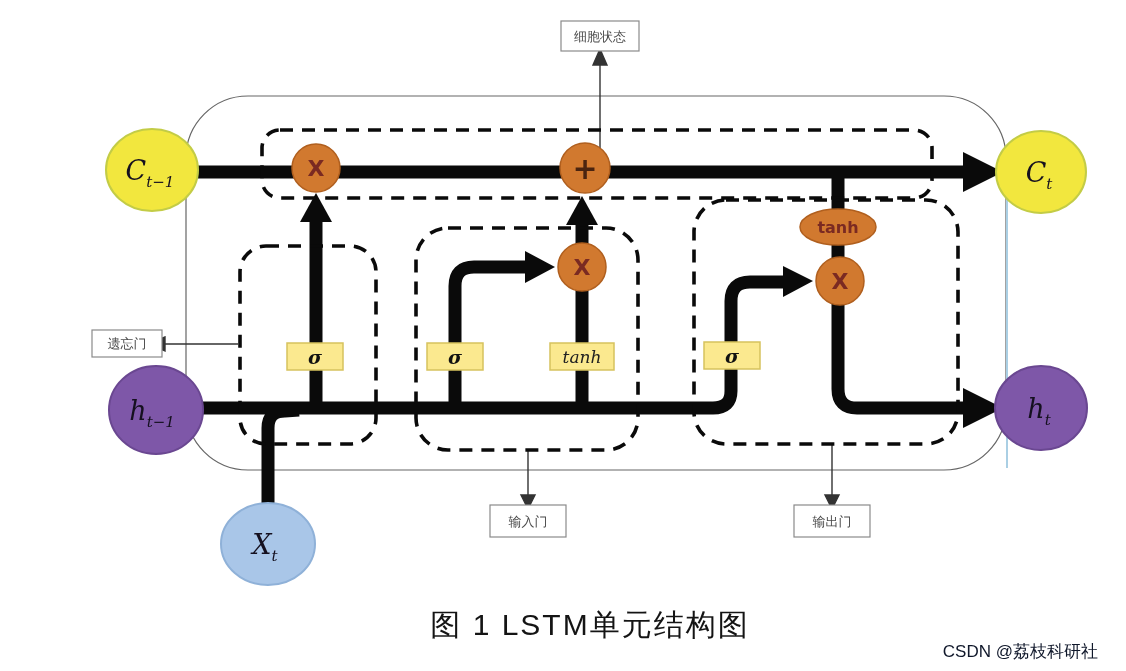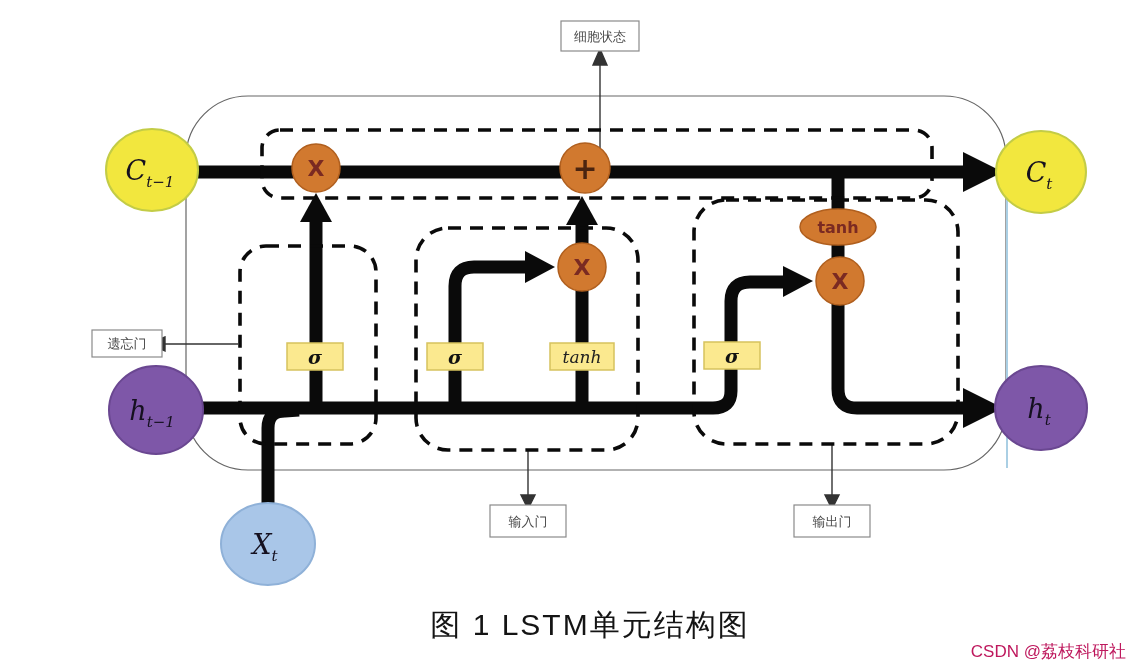--- a/index.html
+++ b/index.html
@@ -16,22 +16,22 @@
   .tanh-op{font-family:"DejaVu Sans", sans-serif;font-weight:bold;font-size:16px;fill:#7a2a22;}
   .sigma-glyph{font-family:"DejaVu Serif", serif;font-style:italic;font-weight:bold;font-size:19px;fill:#111;}
   .tanh-box-glyph{font-family:"DejaVu Serif", serif;font-style:italic;font-size:17px;fill:#222;}
   .cn-label{font-family:"Liberation Sans", sans-serif;font-size:13px;fill:#4a4a4a;}
   .caption{
     position:absolute;left:27px;top:605px;width:1126px;text-align:center;
     font-size:30px;color:#141414;letter-spacing:2px;
     font-family:"Liberation Sans", sans-serif;
   }
   .watermark{
-    position:absolute;right:0;top:640px;
-    font-size:17px;color:#be185d;
+    position:absolute;right:28px;top:640px;
+    font-size:17px;color:#0f172a;
     font-family:"Liberation Sans", sans-serif;
   }
 </style>
 </head>
 <body>
 
 <div class="stage">
 <svg width="1126" height="600" viewBox="0 0 1126 600" xmlns="http://www.w3.org/2000/svg">
 
   <rect x="186" y="96" width="820" height="374" rx="62" ry="62" fill="none" stroke="#666" stroke-width="1.2"></rect>

